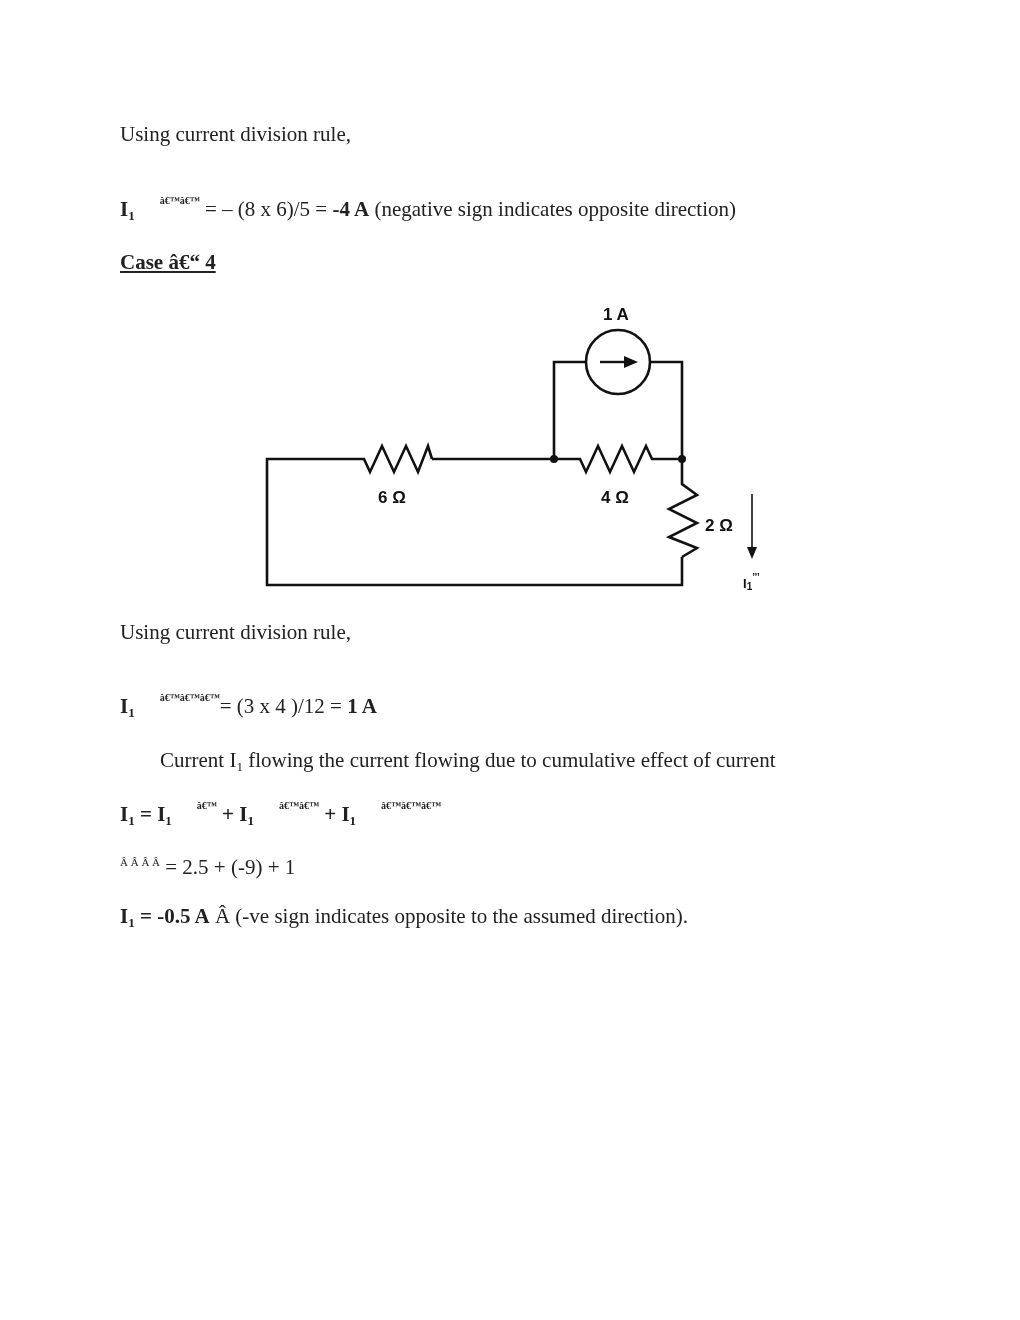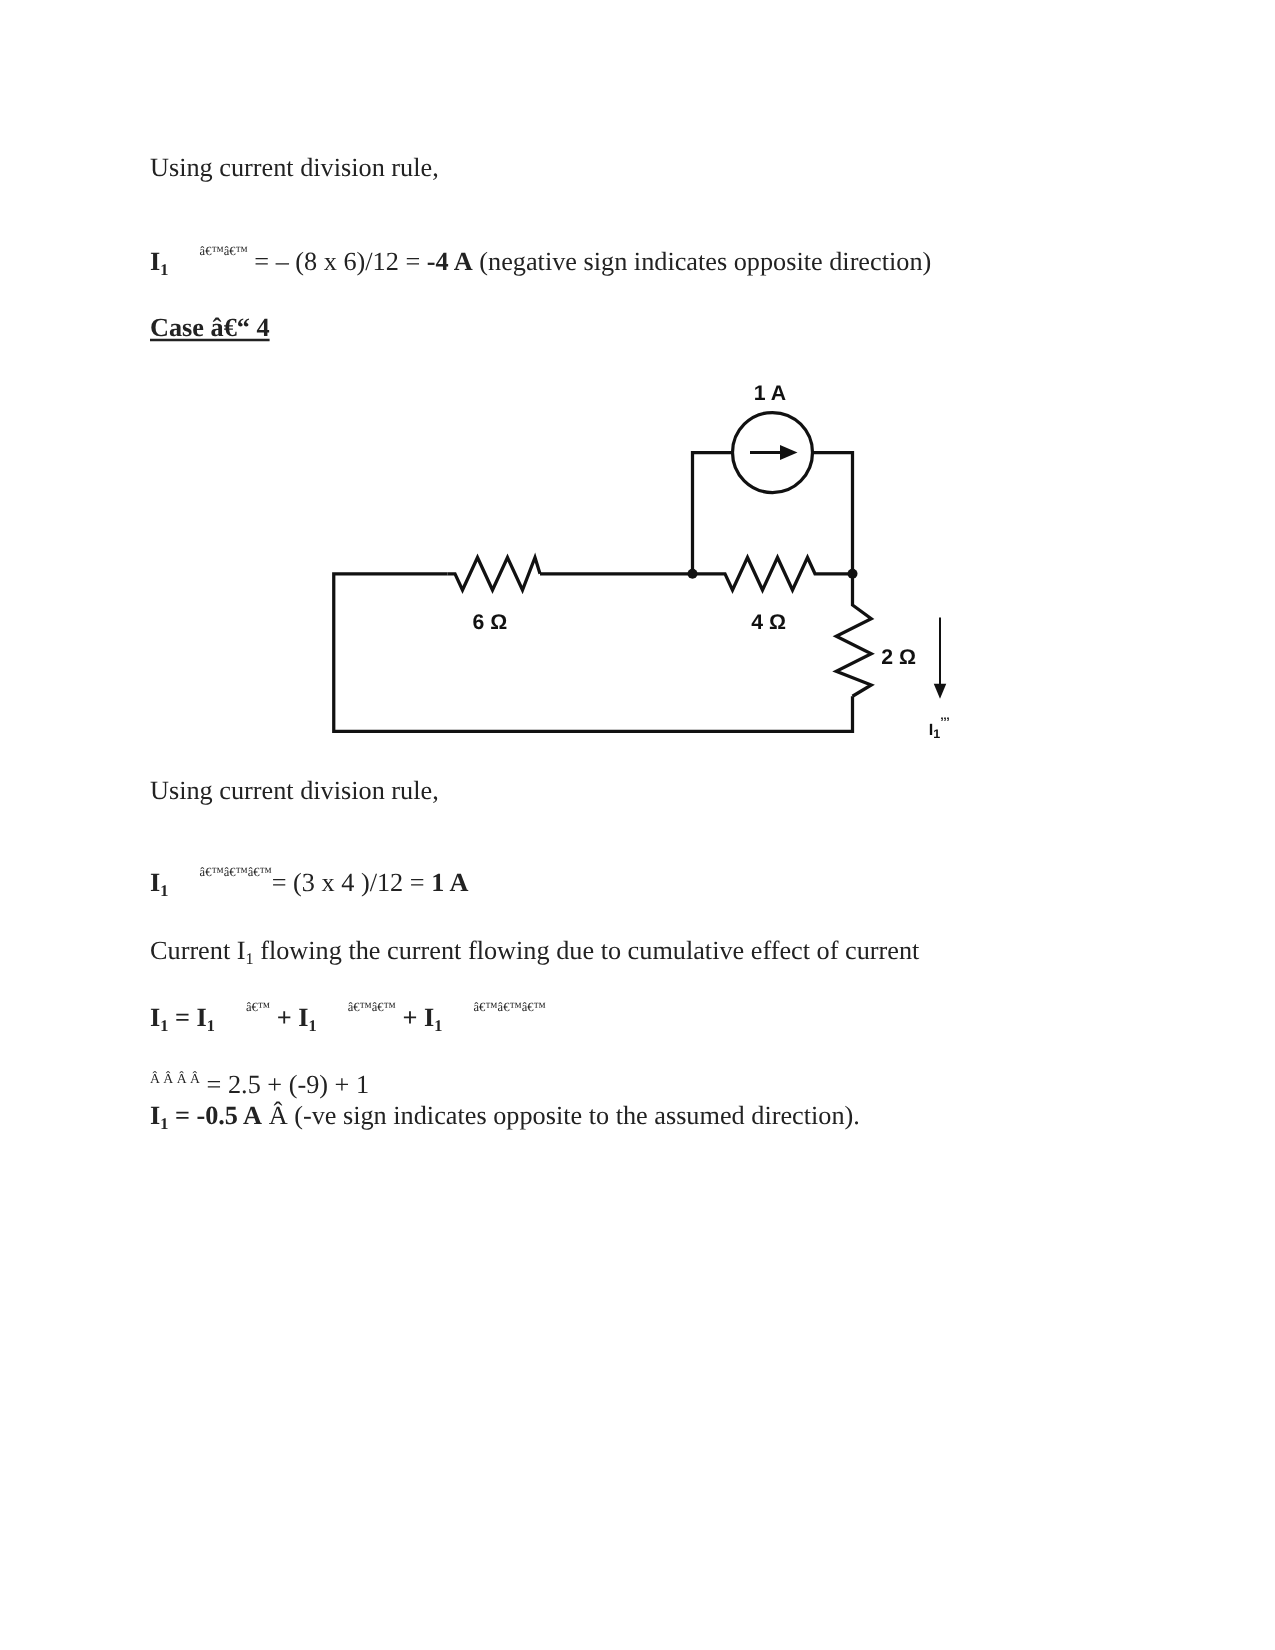--- a/index.html
+++ b/index.html
@@ -1,36 +1,36 @@
 <!DOCTYPE html>
 <html><head>
 <meta charset="utf-8">
 <style>
   html, body { margin: 0; padding: 0; background: #ffffff; }
   body { width: 1020px; height: 1320px; position: relative; overflow: hidden;
          font-family: "Liberation Serif", "DejaVu Serif", serif; color: #222; }
   .line { position: absolute; left: 120px; font-size: 21px; white-space: nowrap; line-height: 1; }
   .b { font-weight: bold; }
-  .sup { font-size: 10px; position: relative; top: -12px; font-weight: normal; letter-spacing: 0; padding-left: 25px; }
+  .sup { font-size: 10px; position: relative; top: -12px; font-weight: bold; letter-spacing: 0; padding-left: 25px; }
   .sub { font-size: 13px; position: relative; top: 4px; }
   .subn { font-size: 13px; position: relative; top: 4px; font-weight: normal; }
   .u { text-decoration: underline; font-weight: bold; }
   .tiny { font-size: 11px; position: relative; top: -8px; }
   #circuit { position: absolute; left: 0; top: 0; }
   svg text { font-family: "Liberation Sans", "DejaVu Sans", sans-serif; font-weight: bold; fill: #111; }
 </style>
 </head>
 <body>
 
 <div class="line" style="top:124px;">
   <span>Using current division rule,</span>
 </div>
 
 <div class="line" style="top:199px;">
-  <span class="b">I</span><span class="sub b">1</span><span class="sup">â€™â€™</span><span> = – (8 x 6)/12 = </span><span class="b">-4 A</span><span> (negative sign indicates opposite direction)</span>
+  <span class="b">I</span><span class="sub b">1</span><span class="sup">â€™â€™</span><span> = – (8 x 6)/5 = </span><span class="b">-4 A</span><span> (negative sign indicates opposite direction)</span>
 </div>
 
 <div class="line" style="top:252px;">
   <span class="u">Case â€“ 4</span>
 </div>
 
 <svg id="circuit" width="1020" height="620" viewBox="0 0 1020 620">
   <g stroke="#111" stroke-width="2.6" fill="none" stroke-linejoin="miter">
 
     <polyline points="358,459 267,459 267,585 682,585 682,557"></polyline>
@@ -65,27 +65,27 @@
 </svg>
 
 <div class="line" style="top:622px;">
   <span> Using current division rule,</span>
 </div>
 
 <div class="line" style="top:696px;">
   <span class="b">I</span><span class="sub b">1</span><span class="sup">â€™â€™â€™</span><span>= (3 x 4 )/12 = </span><span class="b">1 A</span>
 </div>
 
-<div class="line" style="top:750px;">
+<div class="line" style="top:750px;margin-left:40px;">
   <span>Current I</span><span class="subn">1</span><span> flowing the current flowing due to cumulative effect of current</span>
 </div>
 
 <div class="line b" style="top:804px;">
   <span>I</span><span class="sub">1</span><span> = I</span><span class="sub">1</span><span class="sup">â€™</span><span> + I</span><span class="sub">1</span><span class="sup">â€™â€™</span><span> + I</span><span class="sub">1</span><span class="sup">â€™â€™â€™</span>
 </div>
 
 <div class="line" style="top:857px;">
   <span class="tiny">Â Â Â Â</span><span> = 2.5 + (-9) + 1</span>
 </div>
 
-<div class="line" style="top:882px;">
+<div class="line" style="top:906px;">
   <span class="b">I</span><span class="sub b">1</span><span class="b"> = -0.5 A</span><span> Â</span><span> (-ve sign indicates opposite to the assumed direction).</span>
 </div>
 
 </body></html>

